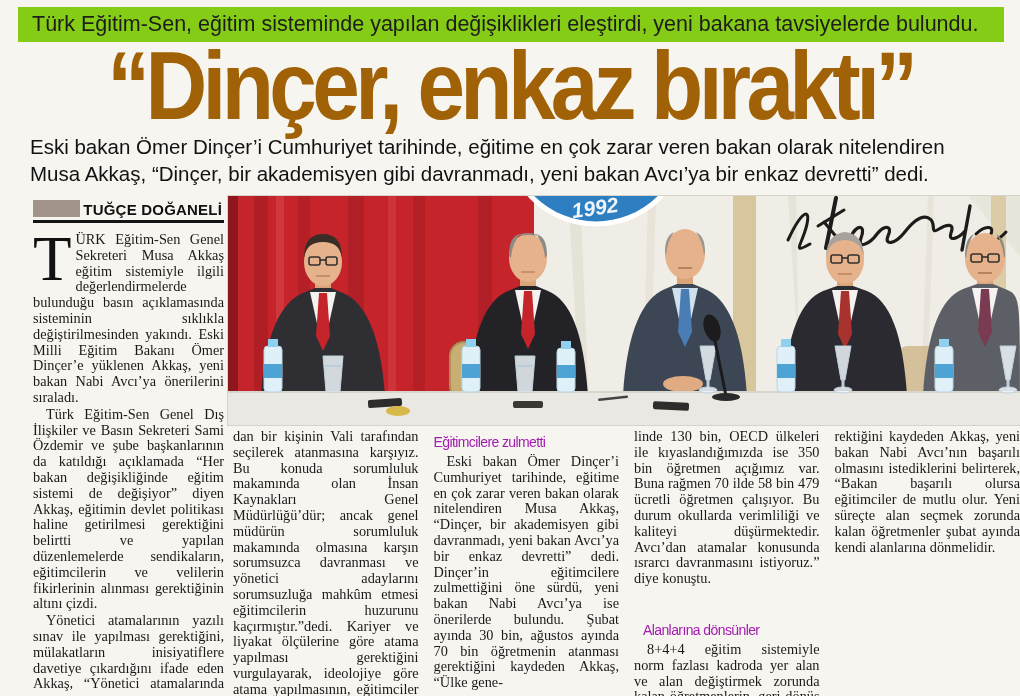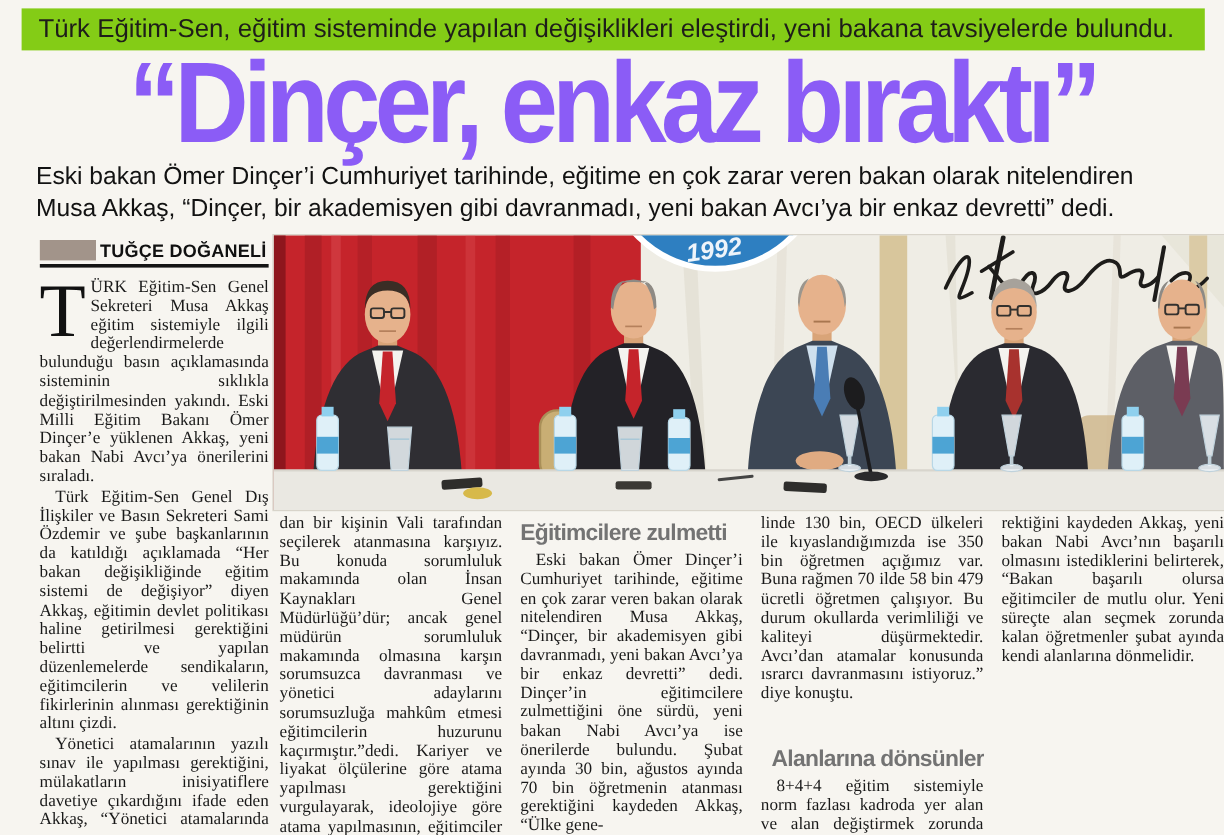--- a/index.html
+++ b/index.html
@@ -4,21 +4,21 @@
 <style>
   html,body{margin:0;padding:0;background:#e9e7e2;}
   .page{position:relative;width:1020px;height:696px;background:#f7f5f0;overflow:hidden;
         font-family:"Liberation Serif",serif;color:#191919;}
   
   .kicker{position:absolute;left:18px;top:7px;width:972px;height:35px;background:#84cc16;
           display:flex;align-items:center;padding-left:14px;
           font-family:"Liberation Sans",sans-serif;font-size:21.5px;color:#1e1d1a;white-space:nowrap;overflow:hidden;}
   
   .headline{position:absolute;top:38px;left:0;width:1020px;margin:0;text-align:center;
-            font-family:"Liberation Sans",sans-serif;font-weight:bold;color:#8b5cf6;white-space:nowrap;}
+            font-family:"Liberation Sans",sans-serif;font-weight:bold;color:#a16207;white-space:nowrap;}
   .headline span{display:inline-block;font-size:92px;line-height:1;letter-spacing:-5px;
                  transform:scale(0.93,1.04);transform-origin:center top;}
   
   .lead{position:absolute;top:133px;left:30px;width:968px;margin:0;
         font-family:"Liberation Sans",sans-serif;font-size:20.5px;line-height:27px;color:#121212;}
   
   .col1{position:absolute;left:33px;top:197px;width:191px;height:496px;overflow:hidden;}
   .byline{position:relative;height:23px;border-bottom:3px solid #141414;margin-bottom:9px;}
   .byline-box{position:absolute;left:0;bottom:3px;width:47px;height:17px;background:#a2948a;}
   .byline-name{position:absolute;right:2px;bottom:2px;font-family:"Liberation Sans",sans-serif;
@@ -26,22 +26,22 @@
   .body-text p{margin:0 0 1px 0;font-size:14.3px;line-height:15.8px;text-align:justify;}
   .body-text p.indent{text-indent:13px;font-family:Liberation Serif, serif;}
   .dropcap{float:left;font-size:63px;line-height:48px;padding:3px 4px 0 0;color:#111;
            font-family:"Liberation Serif",serif;}
   .photo{position:absolute;left:228px;top:196px;width:792px;height:229px;background:#efede5;
          outline:1px solid #d8d4ca;}
   .photo svg{display:block;width:100%;height:100%;}
   .cols4{position:absolute;left:233px;top:429px;width:787px;height:267px;display:grid;
          grid-template-columns:repeat(4,1fr);column-gap:15px;overflow:hidden;}
   .cols4 .col{overflow:hidden;}
-  h3.subhead{margin:5px 0 4px 0;font-family:"Liberation Sans",sans-serif;font-weight:bold;
-             font-size:19px;letter-spacing:-0.6px;color:#737373;white-space:nowrap;}
+  h3.subhead{margin:5px 0 4px 0;font-family:"Liberation Sans",sans-serif;font-weight:normal;
+             font-size:14px;letter-spacing:-0.6px;color:#a21caf;white-space:nowrap;}
   h3.subhead.indented{margin-left:9px;margin-top:35px;}
 </style>
 </head>
 <body>
 
 <div class="page">
 
   <div class="kicker">
     <span>Türk Eğitim-Sen, eğitim sisteminde yapılan değişiklikleri eleştirdi, yeni bakana tavsiyelerde bulundu.</span>
   </div>

